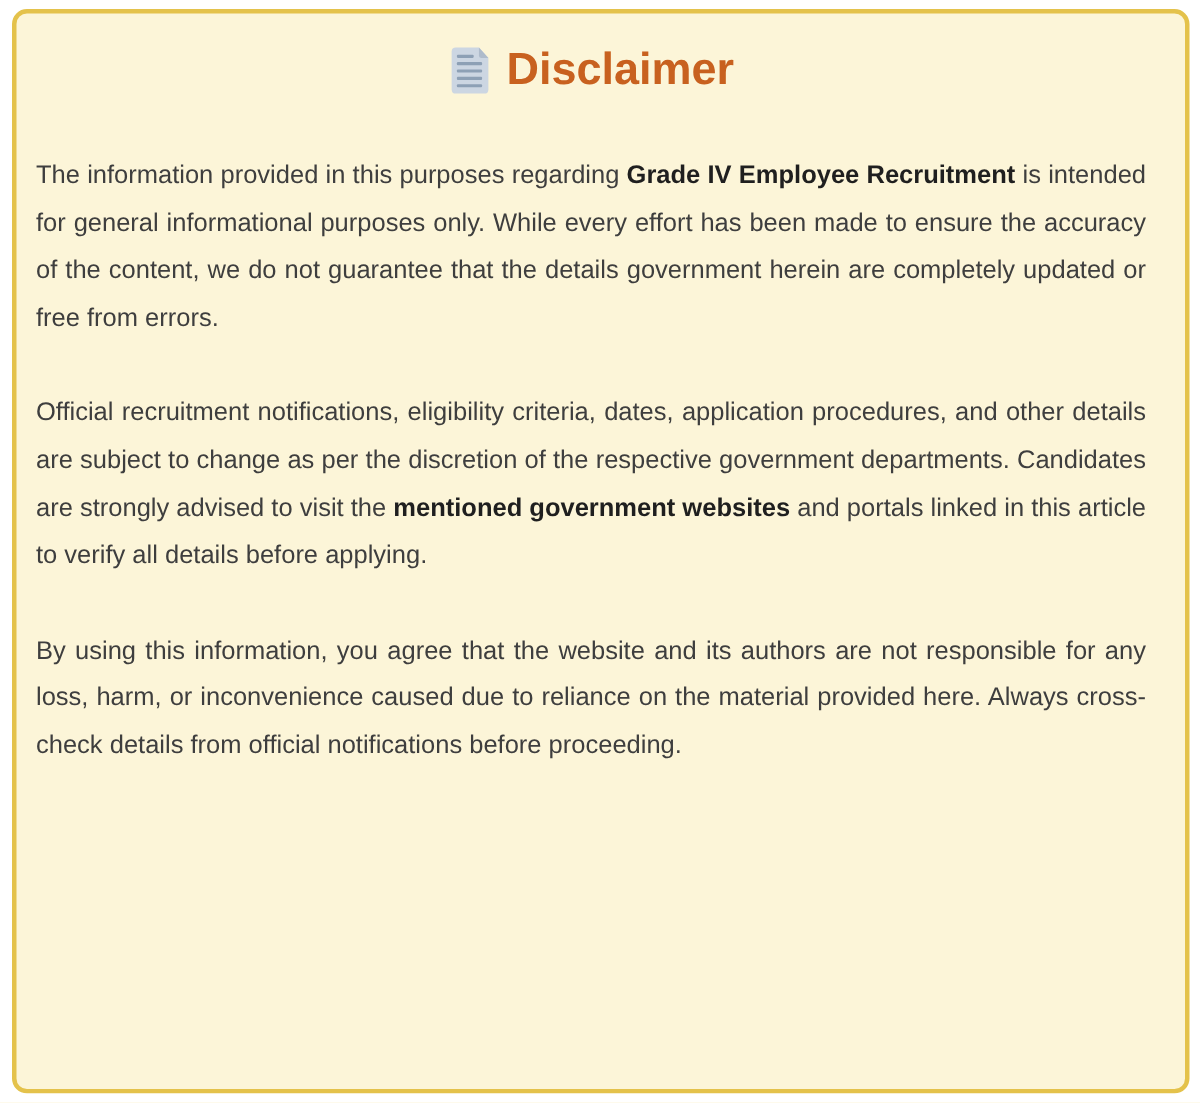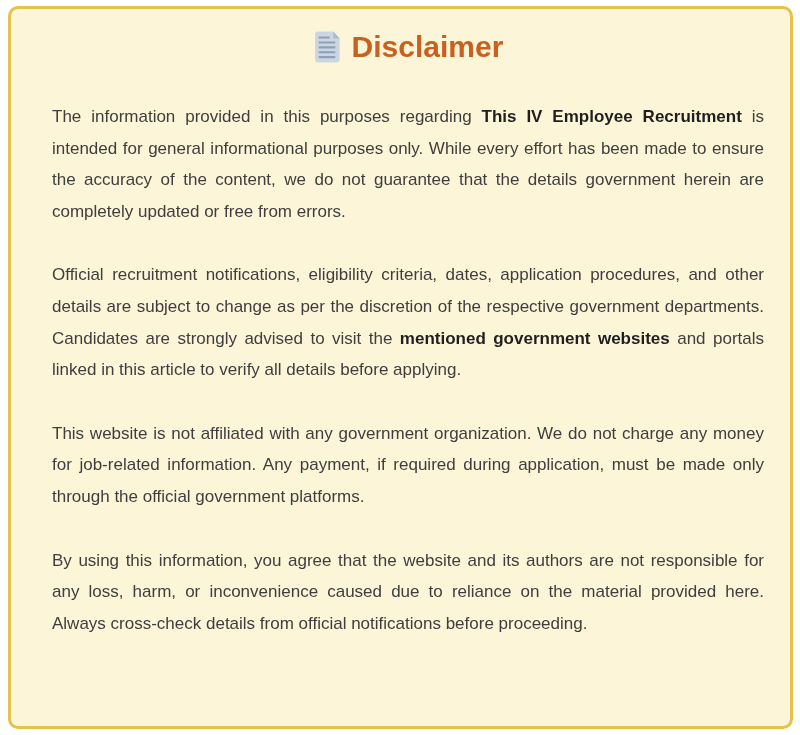--- a/index.html
+++ b/index.html
@@ -9,21 +9,21 @@
     width: 800px;
     font-family: "Liberation Sans", "DejaVu Sans", sans-serif;
   }
   .panel {
     box-sizing: border-box;
     margin: 6px 7px 0 8px;
     height: 723px;
     border: 3px solid var(--border-color, #e4c24b);
     border-radius: 10px;
     background: var(--panel-bg, #fcf5d8);
-    padding: 18px 26px 20px 41px;
+    padding: 18px 26px 20px 13px;
     overflow: hidden;
   }
   .title {
     display: flex;
     justify-content: center;
     align-items: center;
     gap: 11px;
     margin: 2px 0 36px 0;
     font-size: 30px;
     font-weight: bold;
@@ -62,18 +62,17 @@
         <rect class="icon-line" x="8" y="9" width="16" height="3" rx="1" fill="#8da0b5"></rect>
         <rect class="icon-line" x="8" y="16" width="24" height="3" rx="1" fill="#8da0b5"></rect>
         <rect class="icon-line" x="8" y="23" width="24" height="3" rx="1" fill="#8da0b5"></rect>
         <rect class="icon-line" x="8" y="30" width="24" height="3" rx="1" fill="#8da0b5"></rect>
         <rect class="icon-line" x="8" y="37" width="24" height="3" rx="1" fill="#8da0b5"></rect>
       </svg>
     </span>
     <span>Disclaimer</span>
   </h2>
   <div class="body-copy">
-      <p><span>The information provided in this purposes regarding </span><strong>This IV Employee Recruitment</strong><span> is intended for general informational purposes only. While every effort has been made to ensure the accuracy of the content, we do not guarantee that the details government herein are completely updated or free from errors.</span></p>
+      <p><span>The information provided in this purposes regarding </span><strong>Grade IV Employee Recruitment</strong><span> is intended for general informational purposes only. While every effort has been made to ensure the accuracy of the content, we do not guarantee that the details government herein are completely updated or free from errors.</span></p>
       <p><span>Official recruitment notifications, eligibility criteria, dates, application procedures, and other details are subject to change as per the discretion of the respective government departments. Candidates are strongly advised to visit the </span><strong>mentioned government websites</strong><span> and portals linked in this article to verify all details before applying.</span></p>
-      <p><span>This website is not affiliated with any government organization. We do not charge any money for job-related information. Any payment, if required during application, must be made only through the official government platforms.</span></p>
       <p><span>By using this information, you agree that the website and its authors are not responsible for any loss, harm, or inconvenience caused due to reliance on the material provided here. Always cross-check details from official notifications before proceeding.</span></p>
     </div>
 </div>
 
 </body></html>

